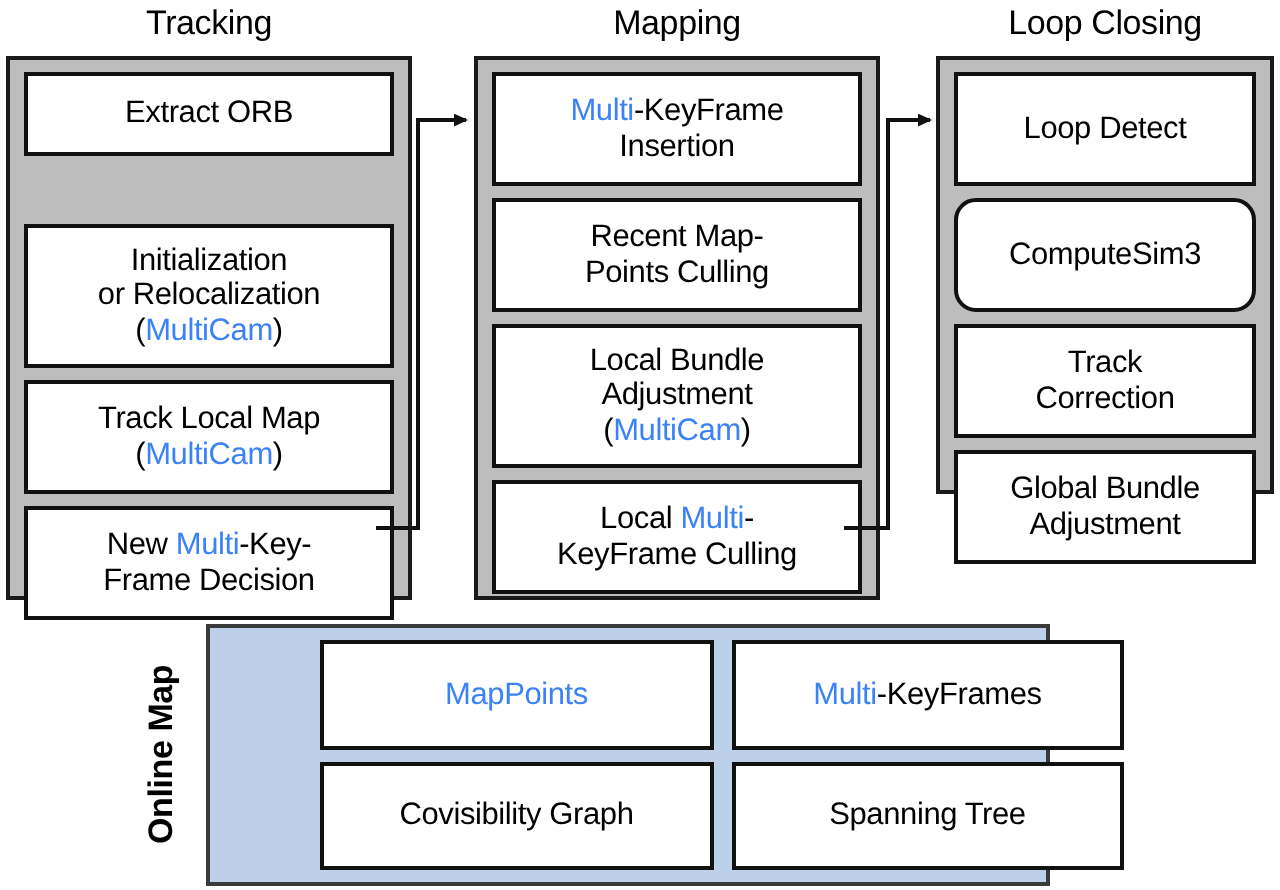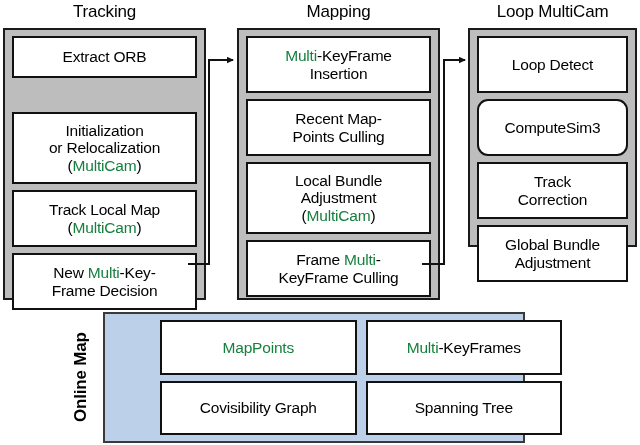--- a/index.html
+++ b/index.html
@@ -35,21 +35,21 @@
   .box.m1{flex:0 0 57px;}
   .box.m2{flex:0 0 57px;}
   .box.m3{flex:0 0 72px;}
   .box.m4{flex:0 0 57px;}
 
   .box.l1{flex:0 0 57px;}
   .box.l2{flex:0 0 57px;border-radius:11px;}
   .box.l3{flex:0 0 57px;}
   .box.l4{flex:0 0 57px;}
 
-  .red{color:#15803d;}
+  .red{color:#3b82f6;}
 
   
   .omap{
     position:absolute;background:#bdd0e9;border:2px solid #3a3a3a;
     box-sizing:border-box;
   }
   .omap-label{
     position:absolute;font-weight:bold;font-size:17px;letter-spacing:-0.2px;
     writing-mode:vertical-rl;transform:rotate(180deg);
     display:flex;align-items:center;justify-content:center;
@@ -64,21 +64,21 @@
   .wires{position:absolute;left:0;top:0;width:640px;height:445px;
          pointer-events:none;}
 </style>
 </head>
 <body>
 
 <div class="stage">
 
   <div class="col-title" style="left:3px;width:203px;">Tracking</div>
   <div class="col-title" style="left:237px;width:203px;">Mapping</div>
-  <div class="col-title" style="left:468px;width:169px;">Loop MultiCam</div>
+  <div class="col-title" style="left:468px;width:169px;">Loop Closing</div>
 
   <div class="col" style="left:3px;top:28px;width:203px;height:272px;">
     <div class="box t1">
         <div><span>Extract ORB</span></div>
       </div>
     <div class="box t2">
         <div><span>Initialization</span><br><span>or Relocalization</span><br><span>(</span><span class="red">MultiCam</span><span>)</span></div>
       </div>
     <div class="box t3">
         <div><span>Track Local Map</span><br><span>(</span><span class="red">MultiCam</span><span>)</span></div>
@@ -92,21 +92,21 @@
     <div class="box m1">
         <div><span class="red">Multi</span><span>-KeyFrame</span><br><span>Insertion</span></div>
       </div>
     <div class="box m2">
         <div><span>Recent Map-</span><br><span>Points Culling</span></div>
       </div>
     <div class="box m3">
         <div><span>Local Bundle</span><br><span>Adjustment</span><br><span>(</span><span class="red">MultiCam</span><span>)</span></div>
       </div>
     <div class="box m4">
-        <div><span>Frame </span><span class="red">Multi</span><span>-</span><br><span>KeyFrame Culling</span></div>
+        <div><span>Local </span><span class="red">Multi</span><span>-</span><br><span>KeyFrame Culling</span></div>
       </div>
   </div>
 
   <div class="col" style="left:468px;top:28px;width:169px;height:219px;">
     <div class="box l1">
         <div><span>Loop Detect</span></div>
       </div>
     <div class="box l2">
         <div><span>ComputeSim3</span></div>
       </div>

